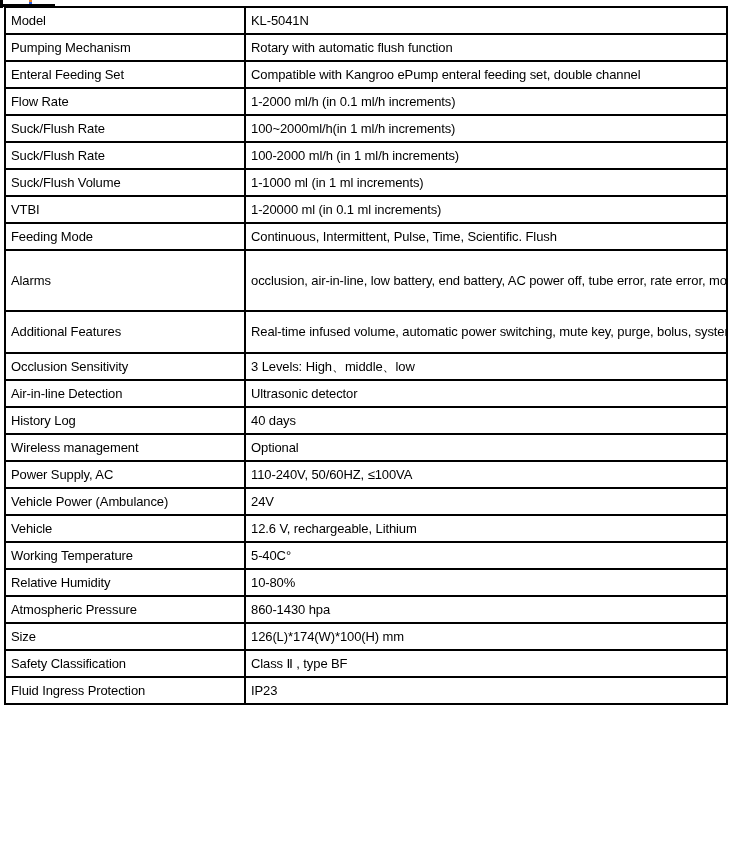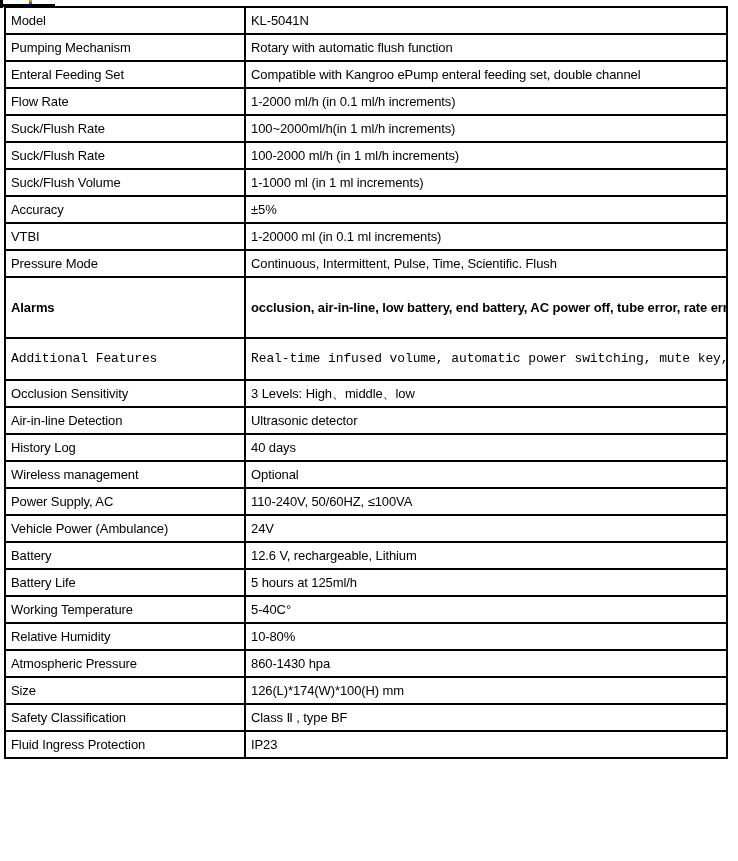--- a/index.html
+++ b/index.html
@@ -68,22 +68,22 @@
     white-space: nowrap;
   }
   td.label-cell { width: 229px; }
   td.value-cell { padding-left: 6px; }
   td.multiline {
     white-space: pre-line;
     line-height: 19px;
     padding-top: 3px;
     padding-bottom: 3px;
   }
-  tr.row-tall-3 td { height: 57px; font-weight: bold; }
-  tr.row-tall-2 td { height: 38px; font-family: Liberation Mono, monospace; }
+  tr.row-tall-3 td { height: 57px; }
+  tr.row-tall-2 td { height: 38px; }
 </style>
 </head>
 <body>
 
 <div class="page">
 
   <div class="frag">
     <span class="v-tick"></span>
     <span class="h-bar"></span>
     <span class="color-tick-orange"></span>
@@ -114,29 +114,25 @@
       </tr>
       <tr>
         <td class="label-cell">Suck/Flush Rate</td>
         <td class="value-cell">100-2000 ml/h (in 1 ml/h increments)</td>
       </tr>
       <tr>
         <td class="label-cell">Suck/Flush Volume</td>
         <td class="value-cell">1-1000 ml (in 1 ml increments)</td>
       </tr>
       <tr>
-        <td class="label-cell">Accuracy</td>
-        <td class="value-cell">±5%</td>
-      </tr>
-      <tr>
         <td class="label-cell">VTBI</td>
         <td class="value-cell">1-20000 ml (in 0.1 ml increments)</td>
       </tr>
       <tr>
-        <td class="label-cell">Pressure Mode</td>
+        <td class="label-cell">Feeding Mode</td>
         <td class="value-cell">Continuous, Intermittent, Pulse, Time, Scientific. Flush</td>
       </tr>
       <tr class="row-tall-3">
         <td class="label-cell">Alarms</td>
         <td class="value-cell multiline">occlusion,  air-in-line, low battery, end battery, AC power off,
 tube error, rate error, motor error, hardware error,
 over temperature, standby, sleeping.</td>
       </tr>
       <tr class="row-tall-2">
         <td class="label-cell">Additional Features</td>
@@ -161,26 +157,22 @@
       </tr>
       <tr>
         <td class="label-cell">Power Supply, AC</td>
         <td class="value-cell">110-240V, 50/60HZ, ≤100VA</td>
       </tr>
       <tr>
         <td class="label-cell">Vehicle Power (Ambulance)</td>
         <td class="value-cell">24V</td>
       </tr>
       <tr>
-        <td class="label-cell">Battery</td>
+        <td class="label-cell">Vehicle</td>
         <td class="value-cell">12.6 V, rechargeable, Lithium</td>
-      </tr>
-      <tr>
-        <td class="label-cell">Battery Life</td>
-        <td class="value-cell">5 hours at 125ml/h</td>
       </tr>
       <tr>
         <td class="label-cell">Working Temperature</td>
         <td class="value-cell">5-40C°</td>
       </tr>
       <tr>
         <td class="label-cell">Relative Humidity</td>
         <td class="value-cell">10-80%</td>
       </tr>
       <tr>

